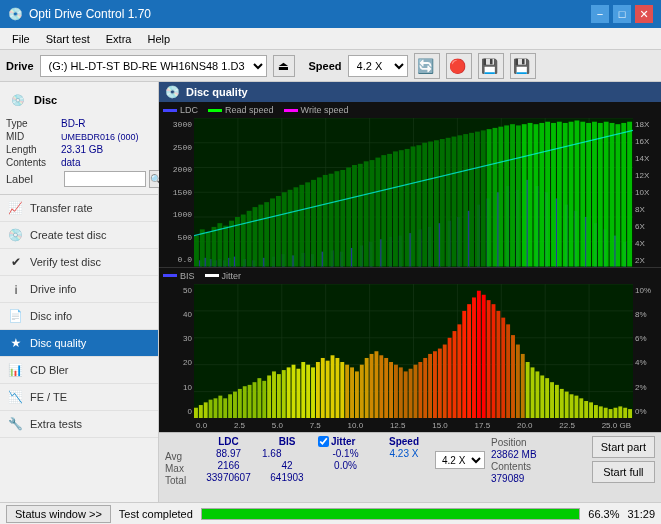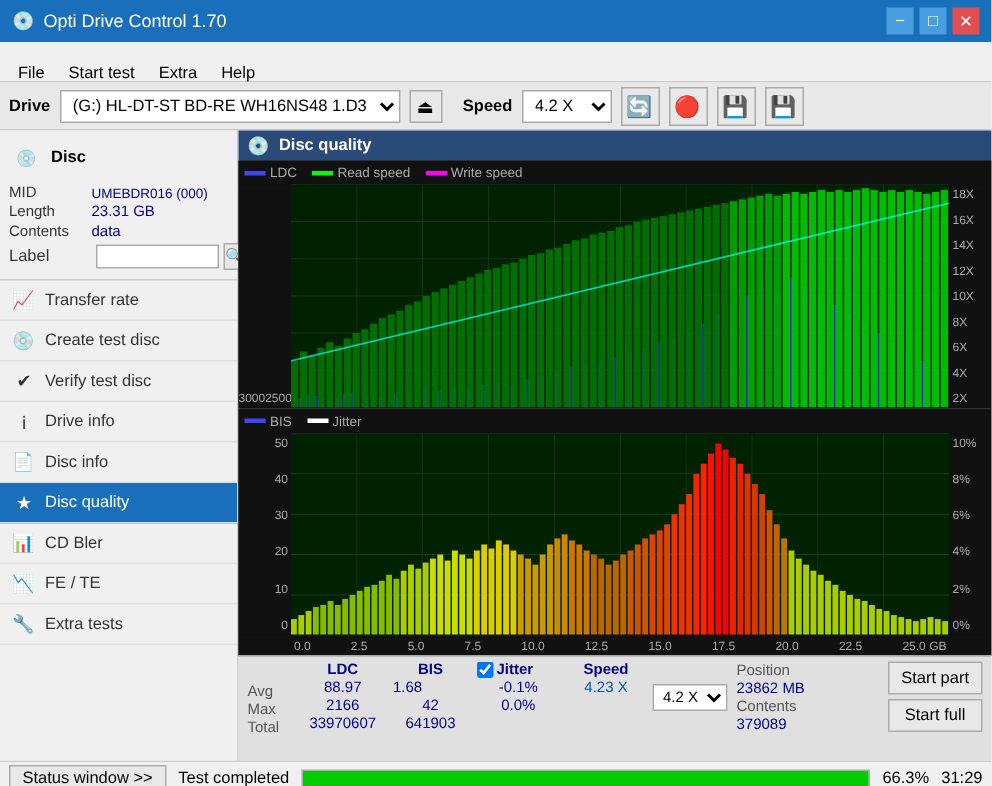--- a/index.html
+++ b/index.html
@@ -8,21 +8,21 @@
     
     .titlebar { background: #1a6fba; display: flex; align-items: center; justify-content: space-between; padding: 4px 8px; height: 28px; color: white; }
     .titlebar-title { font-size: 12px; font-weight: normal; display: flex; align-items: center; gap: 6px; }
     .titlebar-controls { display: flex; gap: 4px; }
     .titlebar-btn { width: 18px; height: 18px; background: #4a9de0; border: none; color: white; cursor: pointer; font-size: 11px; display: flex; align-items: center; justify-content: center; }
     .titlebar-btn.close { background: #e05050; }
     .titlebar-btn.minimize { background: #4a9de0; }
     .titlebar-btn.maximize { background: #4a9de0; }
 
     
-    .menubar { background: #f0f0f0; border-bottom: 1px solid #ccc; display: flex; align-items: flex-start; padding: 13px 4px; height: 22px; }
+    .menubar { background: #f0f0f0; border-bottom: 1px solid #ccc; display: flex; align-items: center; padding: 2px 4px; height: 22px; }
     .menubar-item { padding: 2px 8px; cursor: pointer; font-size: 11px; }
 
     
     .drivebar { background: #e8e8e8; border-bottom: 1px solid #ccc; display: flex; align-items: center; padding: 3px 6px; height: 32px; gap: 6px; }
     .drivebar-label { font-weight: bold; font-size: 11px; }
     .drive-select { height: 22px; font-size: 11px; border: 1px solid #aaa; background: white; padding: 0 4px; min-width: 200px; }
     .drive-icon-btn { width: 22px; height: 22px; background: #e8e8e8; border: 1px solid #aaa; cursor: pointer; display: flex; align-items: center; justify-content: center; font-size: 12px; }
     .speed-label { font-weight: bold; font-size: 11px; margin-left: 8px; }
     .speed-select { height: 22px; font-size: 11px; border: 1px solid #aaa; background: white; padding: 0 4px; min-width: 60px; }
     .drive-action-btn { width: 26px; height: 26px; background: #e8e8e8; border: 1px solid #aaa; cursor: pointer; display: flex; align-items: center; justify-content: center; font-size: 14px; }
@@ -100,20 +100,24 @@
 <div class="main">
 
   <div class="left-panel">
 
     <div class="disc-info-section">
       <div class="disc-header">
         <div class="disc-icon">💿</div>
         <span class="disc-title">Disc</span>
       </div>
       <div class="disc-row">
+        <span class="disc-key">Type</span>
+        <span class="disc-val">BD-R</span>
+      </div>
+      <div class="disc-row">
         <span class="disc-key">MID</span>
         <span class="disc-val" style="font-size:9px;">UMEBDR016 (000)</span>
       </div>
       <div class="disc-row">
         <span class="disc-key">Length</span>
         <span class="disc-val">23.31 GB</span>
       </div>
       <div class="disc-row">
         <span class="disc-key">Contents</span>
         <span class="disc-val">data</span>
@@ -184,21 +188,21 @@
             <div class="legend-dot" style="background:#00ff00; height:3px; width:14px;"></div>
             <span style="color:#aaa; font-size:9px;">Read speed</span>
           </div>
           <div class="legend-item">
             <div class="legend-dot" style="background:#ff00ff; height:3px; width:14px;"></div>
             <span style="color:#aaa; font-size:9px;">Write speed</span>
           </div>
         </div>
 
         <div style="flex:1; display:flex;">
-          <div style="width:35px; background:#111; display:flex; justify-content:space-between; padding:2px 2px 2px 0; align-items:flex-end;">
+          <div style="width:35px; background:#111; display:flex; flex-direction:column; justify-content:space-between; padding:2px 2px 2px 0; align-items:flex-end;font-family:Liberation Mono, monospace;">
             <span style="font-size:8px;color:#aaa;">3000</span>
             <span style="font-size:8px;color:#aaa;">2500</span>
             <span style="font-size:8px;color:#aaa;">2000</span>
             <span style="font-size:8px;color:#aaa;">1500</span>
             <span style="font-size:8px;color:#aaa;">1000</span>
             <span style="font-size:8px;color:#aaa;">500</span>
             <span style="font-size:8px;color:#aaa;">0.0</span>
           </div>
           <div style="flex:1; position:relative; background:#002200;">
             <svg width="100%" height="100%" viewBox="0 0 450 120" preserveAspectRatio="none">

